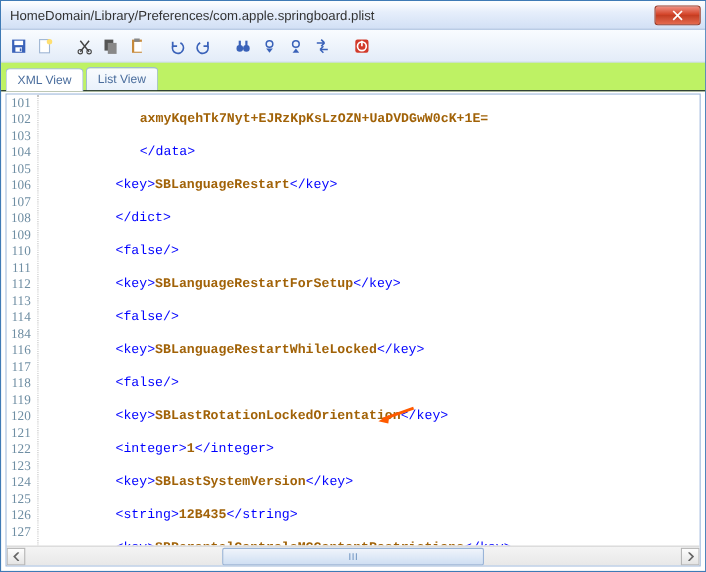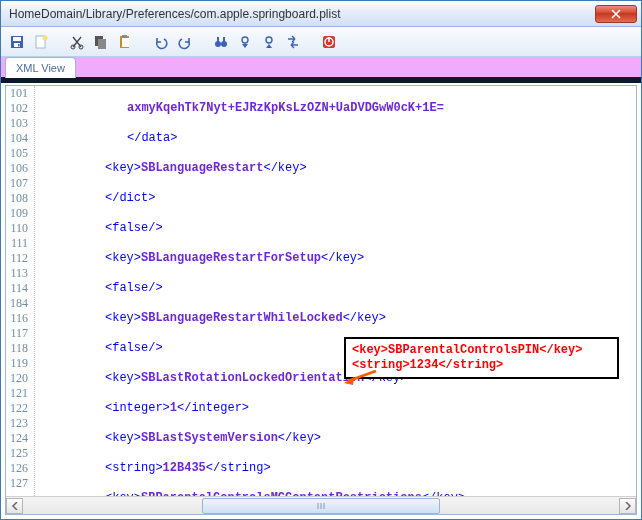--- a/index.html
+++ b/index.html
@@ -65,22 +65,22 @@
     justify-content: center;
     cursor: pointer;
     border-radius: 2px;
   }
   .tb-sep { width: 8px; }
   .tabs {
     height: 26px;
     display: flex;
     align-items: flex-end;
     padding: 0 4px;
-    background: #f0abfc;
-    border-bottom: 6px solid #0f172a;
+    background: #bef264;
+    border-bottom: 1px solid #0f172a;
   }
   .tab {
     padding: 4px 10px 4px 10px;
     font-size: 11px;
     color: #4a6d9d;
     background: linear-gradient(to bottom, #f9fbfe 0%, #e9f1fb 100%);
     border: 1px solid #9db7db;
     border-bottom: none;
     border-radius: 4px 4px 0 0;
     margin-right: 2px;
@@ -120,21 +120,21 @@
   }
   .gutter div { height: 15px; }
   .lines {
     flex: 1;
     position: relative;
     white-space: pre;
     overflow: hidden;
   }
   .line { height: 15px; padding-left: 4px; }
   .t-tag { color: #0000ff; }
-  .t-txt { color: #6d28d9; font-weight: bold; }
+  .t-txt { color: #a16207; font-weight: bold; }
   .callout {
     position: absolute;
     border: 2px solid #000;
     background: #fff;
     padding: 4px 6px;
     font-family: "Courier New", monospace;
     font-size: 12px;
     line-height: 15px;
     left: 338px;
     top: 251px;
@@ -267,20 +267,21 @@
         <svg width="16" height="16" viewBox="0 0 16 16">
           <rect x="2" y="2" width="12" height="12" rx="2" fill="#d23a2a"></rect>
           <circle cx="8" cy="8" r="4" fill="none" stroke="#fff" stroke-width="1.5"></circle>
           <line x1="8" y1="3" x2="8" y2="8" stroke="#fff" stroke-width="1.5"></line>
         </svg>
       </div>
   </div>
 
   <div class="tabs">
     <div class="tab active">XML View</div>
+    <div class="tab">List View</div>
   </div>
 
   <div class="content">
     <div class="code-area">
       <div class="gutter">
         <div>101</div>
           <div>102</div>
           <div>103</div>
           <div>104</div>
           <div>105</div>
@@ -331,24 +332,20 @@
 
 
 
 
 
 
 
       </div>
     </div>
 
-    <div class="callout">
-      <div><span class="r">&lt;key&gt;</span><span class="r">SBParentalControlsPIN</span><span class="r">&lt;/key&gt;</span></div>
-      <div><span class="r">&lt;string&gt;</span><span class="r">1234</span><span class="r">&lt;/string&gt;</span></div>
-    </div>
 
     <svg class="arrow" width="36" height="18" viewBox="0 0 36 18">
       <path d="M34 2 L6 12" stroke="#ff5a00" stroke-width="2.5"></path>
       <path d="M2 14 L12 8 L11 16 Z" fill="#ff5a00"></path>
     </svg>
 
     <div class="hscroll">
       <div class="hbtn">
           <svg width="8" height="8" viewBox="0 0 8 8">
             <path d="M6 0 L2 4 L6 8" fill="none" stroke="#666" stroke-width="1.5"></path>

